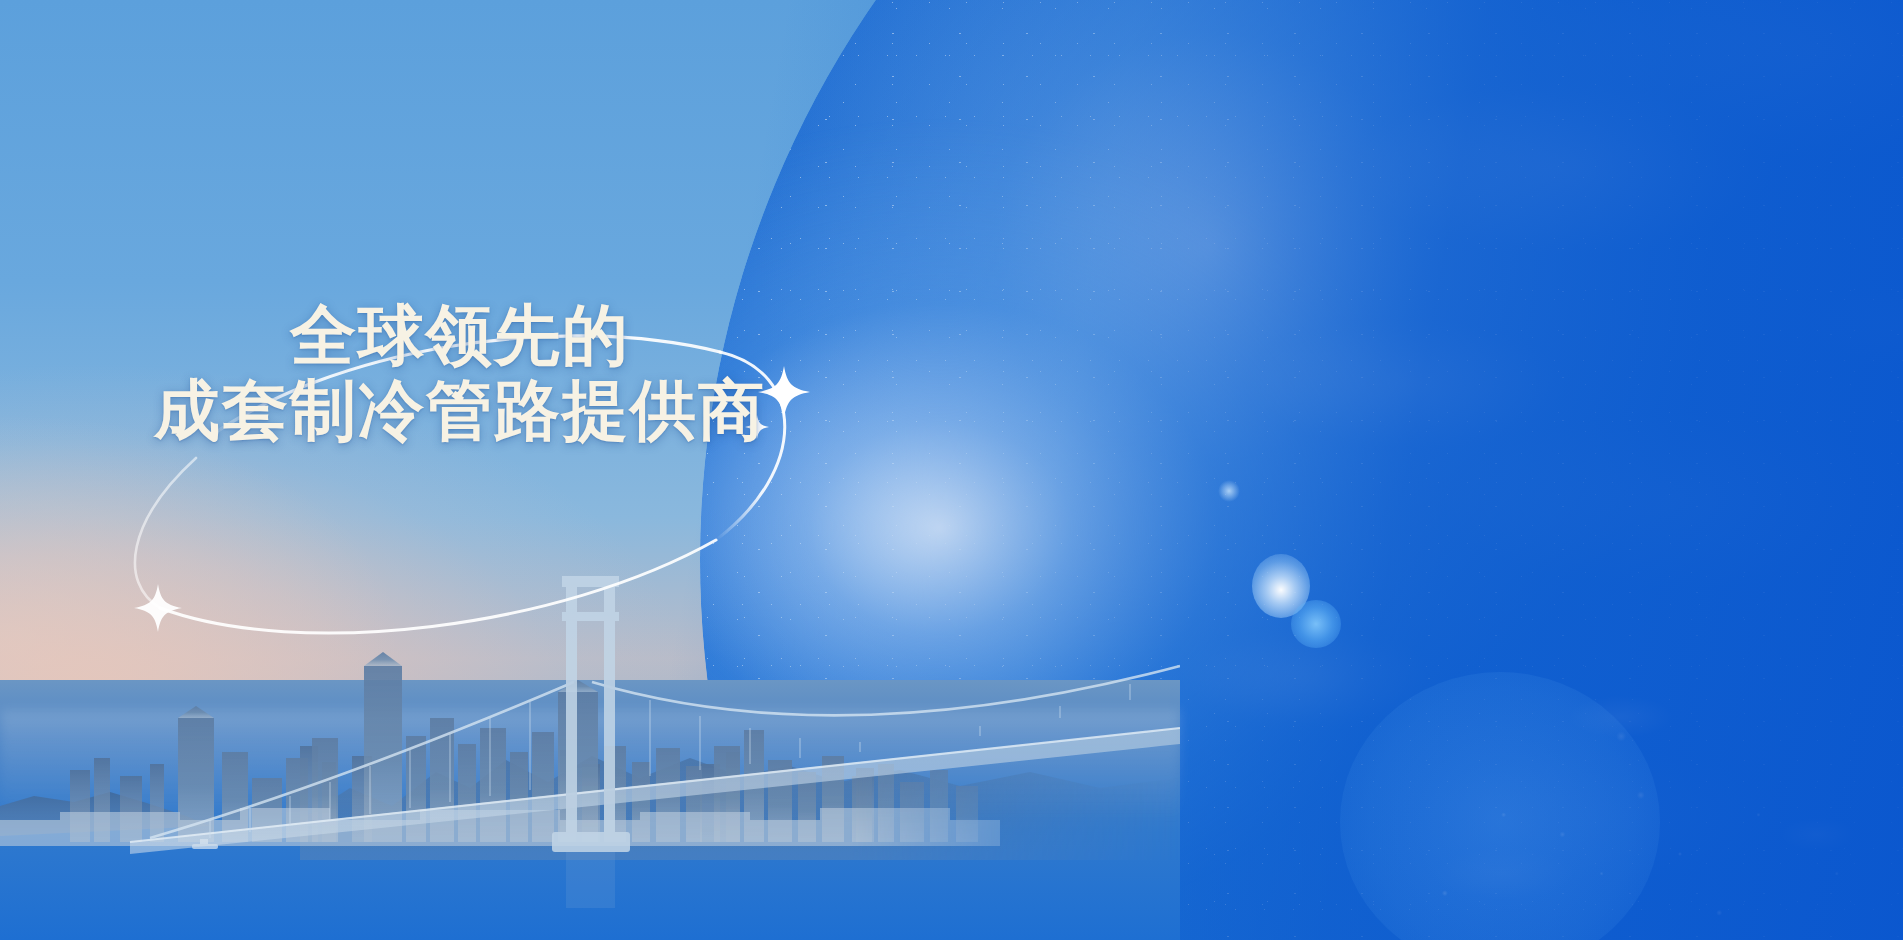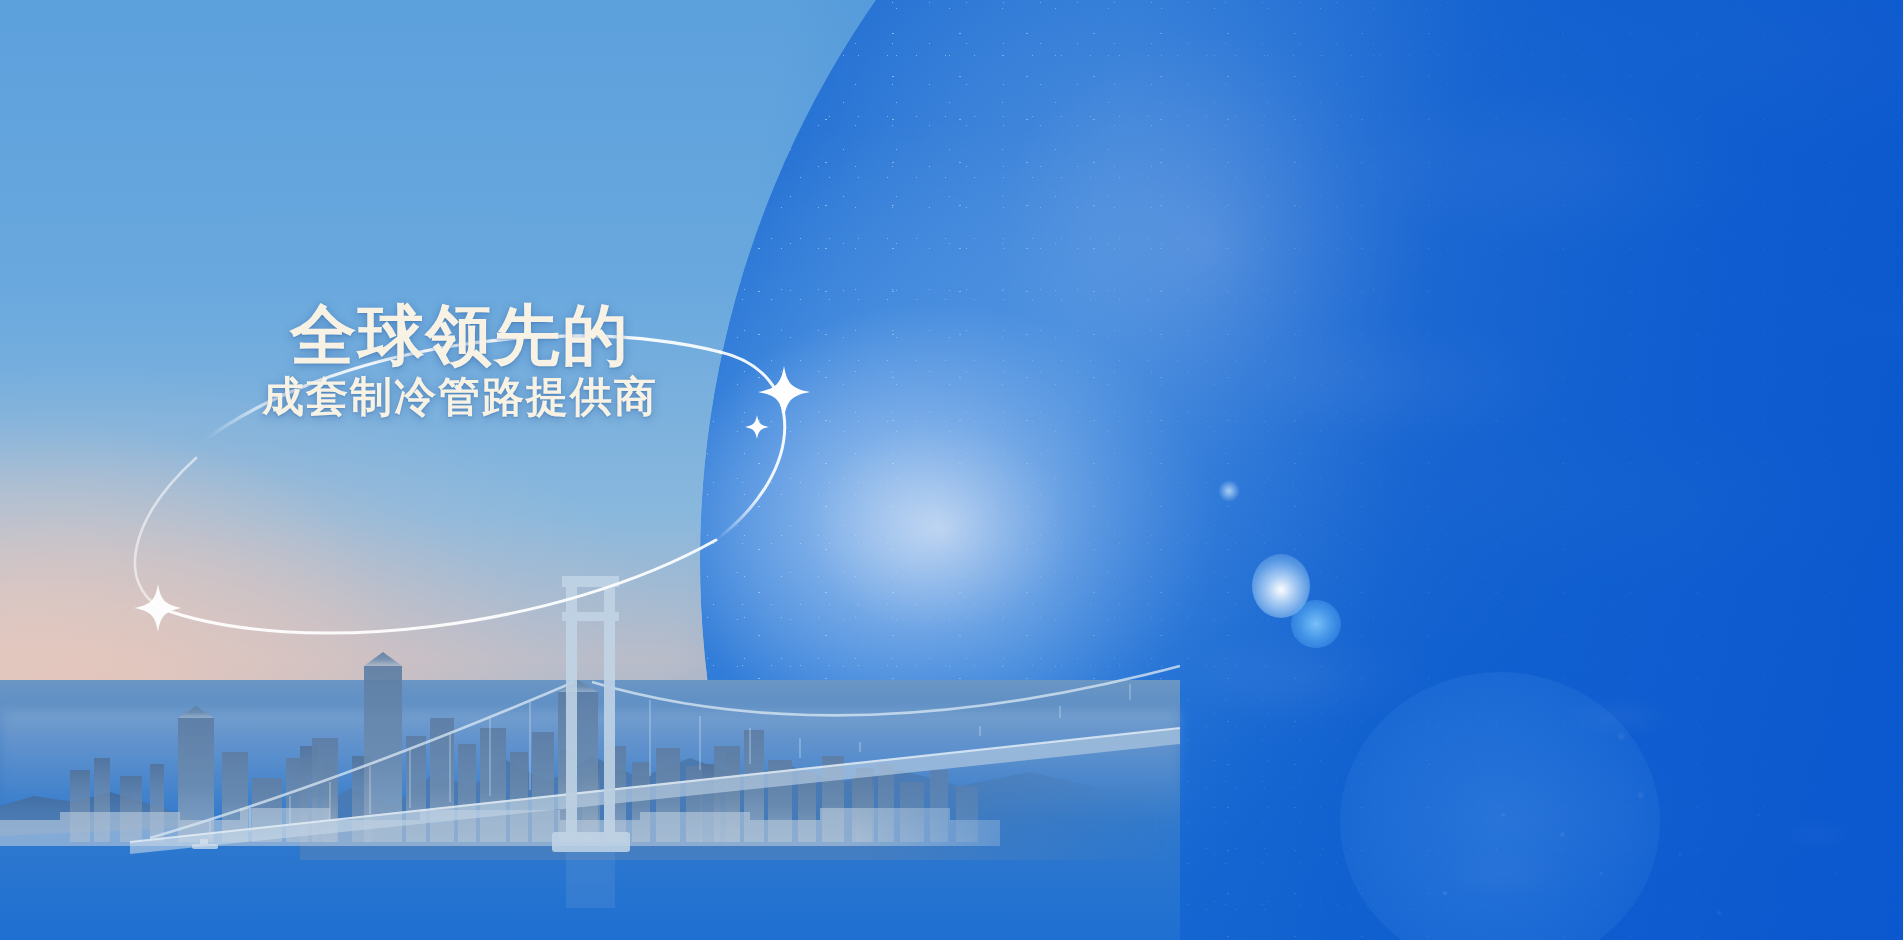--- a/index.html
+++ b/index.html
@@ -153,21 +153,21 @@
     display:block;
     color:#f7f2e4;
     font-weight:700;
     font-size:66px;
     line-height:1.14;
     letter-spacing:2px;
     text-shadow:0 2px 10px rgba(30,80,150,.38), 0 1px 2px rgba(40,90,160,.30);
     white-space:nowrap;
   }
   #hl-line-1{font-size:66px;}
-  #hl-line-2{font-size:42px;}
+  #hl-line-2{font-size:66px;}
 </style>
 </head>
 <body>
 
 <div id="stage">
 
   <div class="layer" id="sky-base"></div>
   <div class="layer" id="sky-warm"></div>
 
   <div id="globe-wrap">

